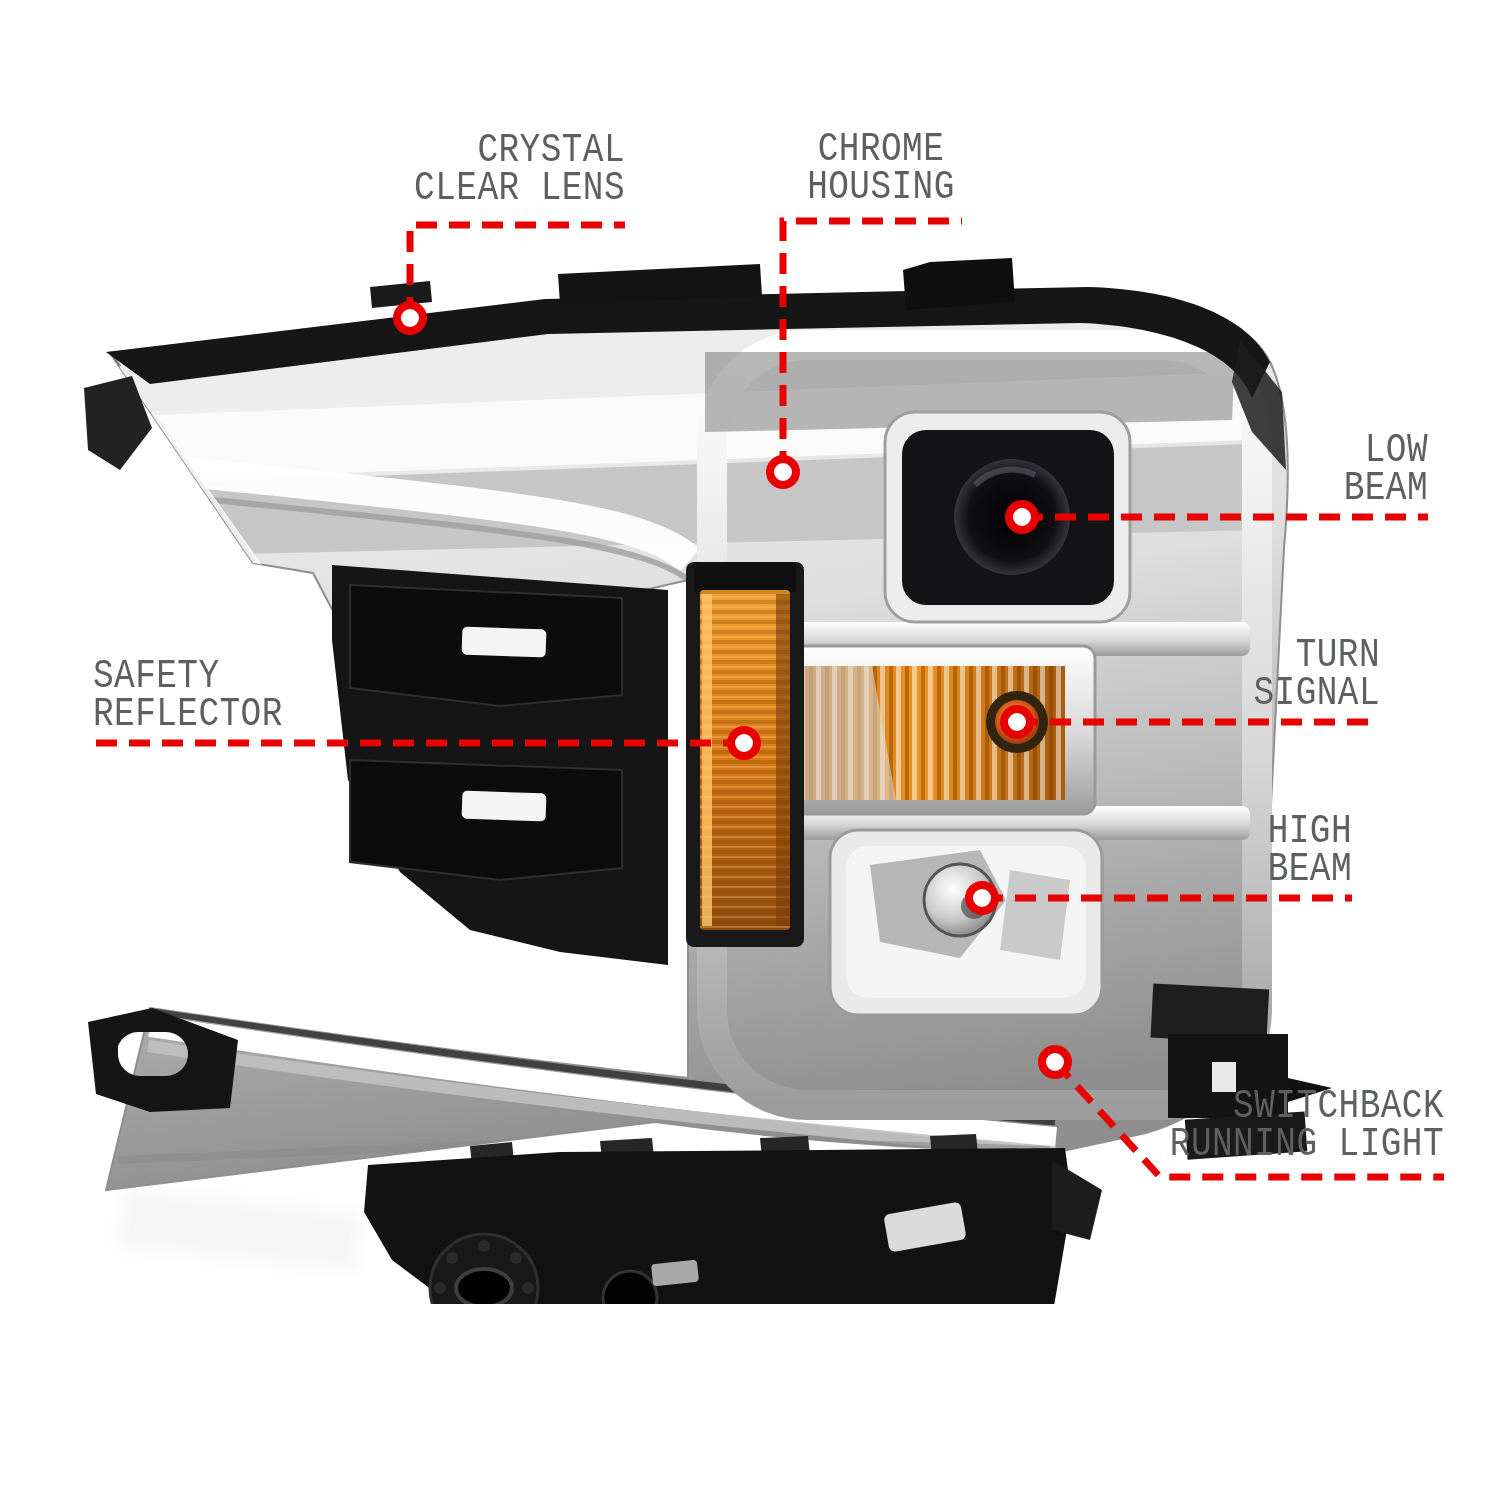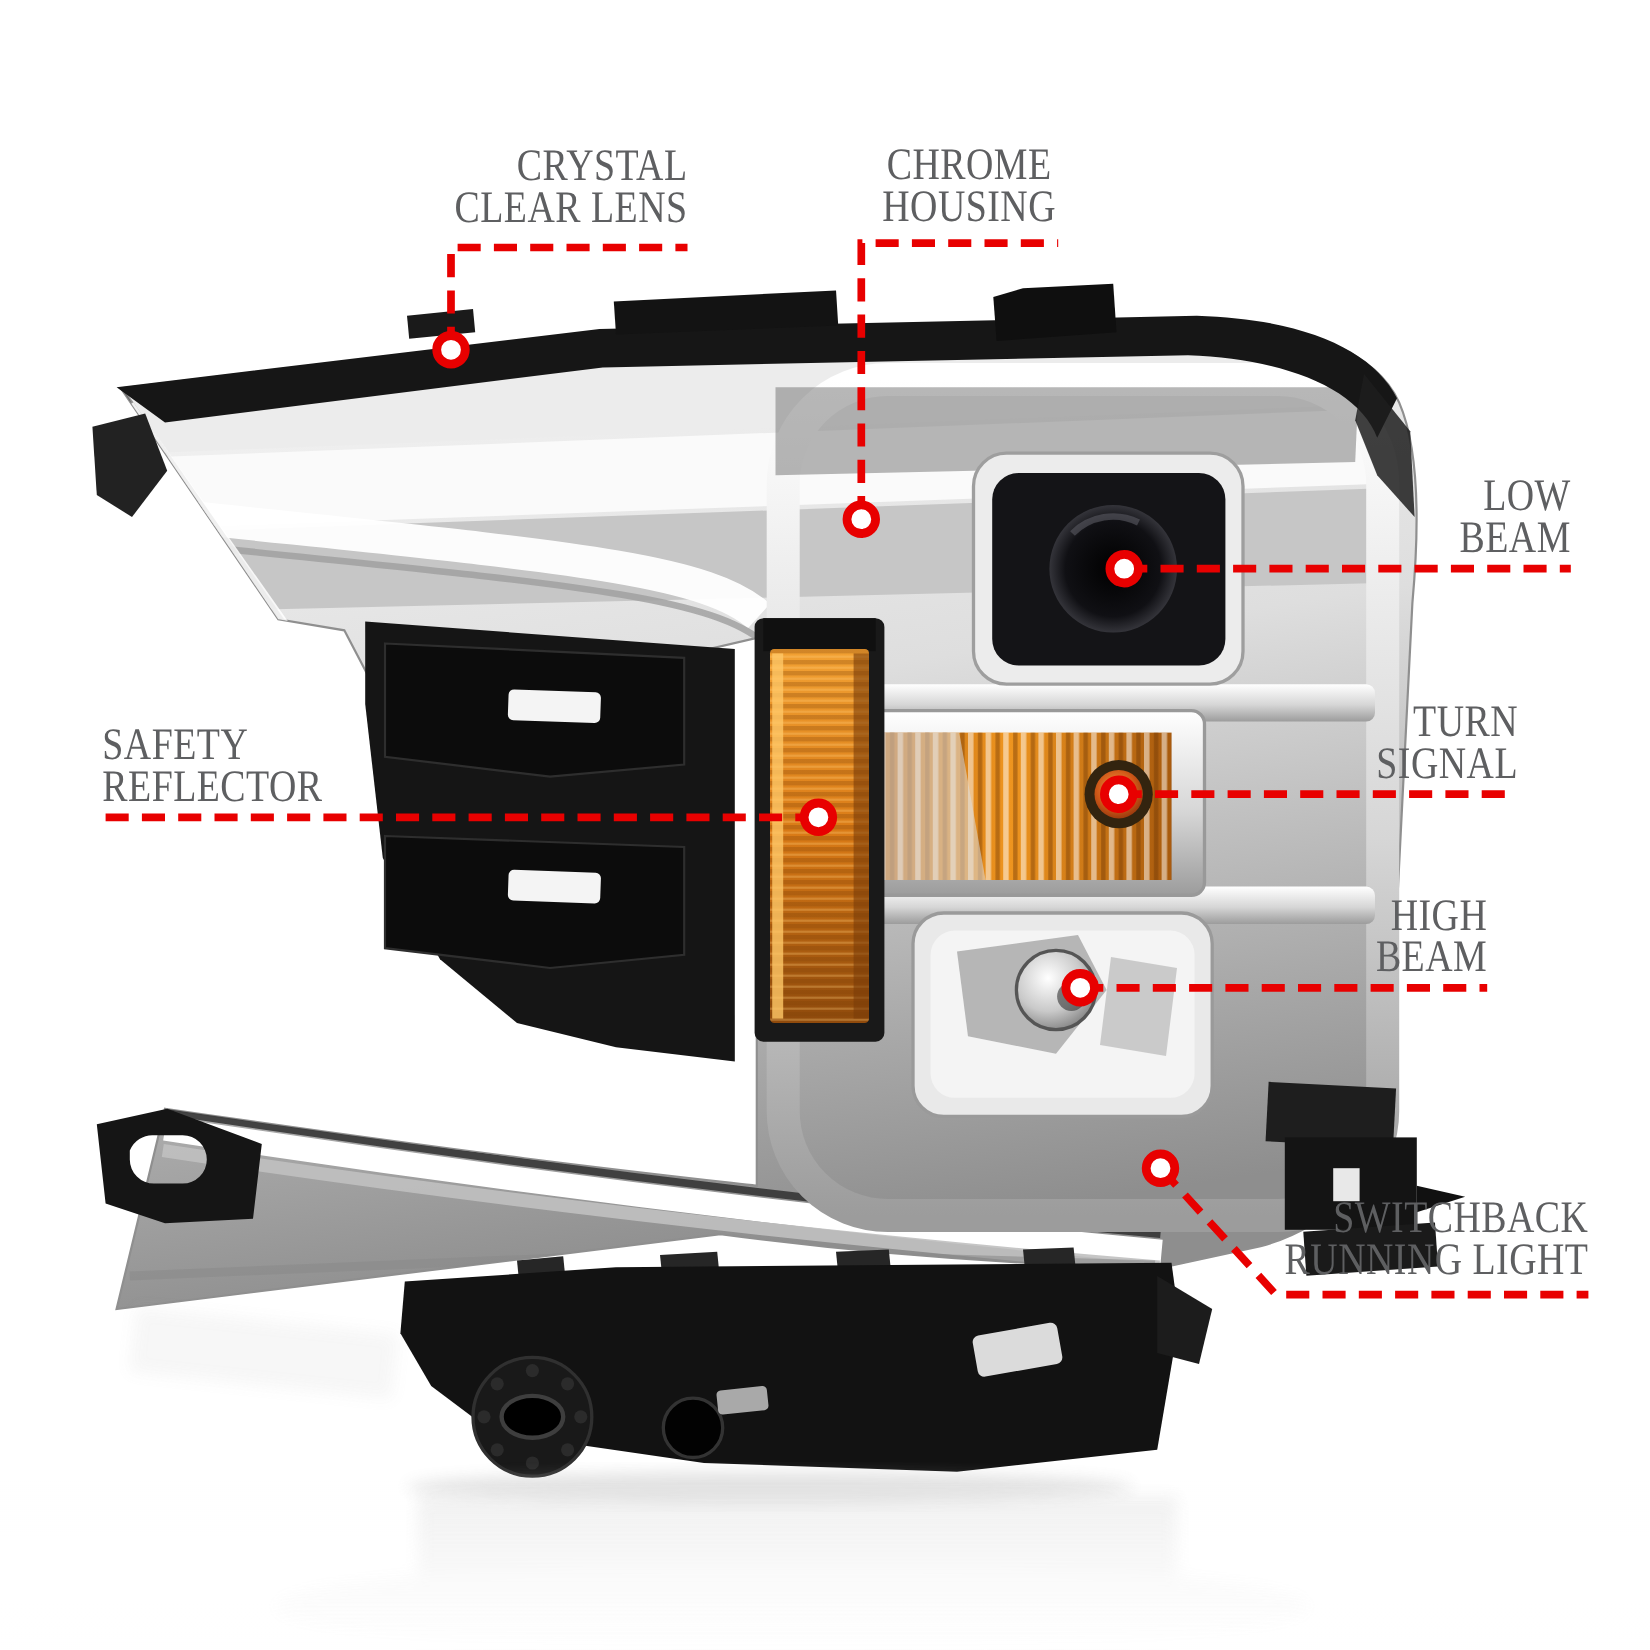--- a/index.html
+++ b/index.html
@@ -3,24 +3,24 @@
 <meta charset="utf-8">
 <style>
   :root{
     --accent:#e80000;
     --label:#5e5f61;
     --bg:#ffffff;
   }
   html,body{margin:0;padding:0;background:var(--bg);}
   #canvas{
     position:relative;
-    width:1500px;height:1500px;
+    width:1500px;height:1304px;
     background:var(--bg);
     overflow:hidden;
-    font-family:Liberation Serif, serif;
+    font-family:Liberation Mono, monospace;
   }
   #art{position:absolute;left:0;top:0;width:1500px;height:1500px;}
   .callout-line{
     fill:none;
     stroke:var(--accent);
     stroke-width:7;
     stroke-dasharray:21 12;
     stroke-linecap:butt;
   }
   .callout-dot{

